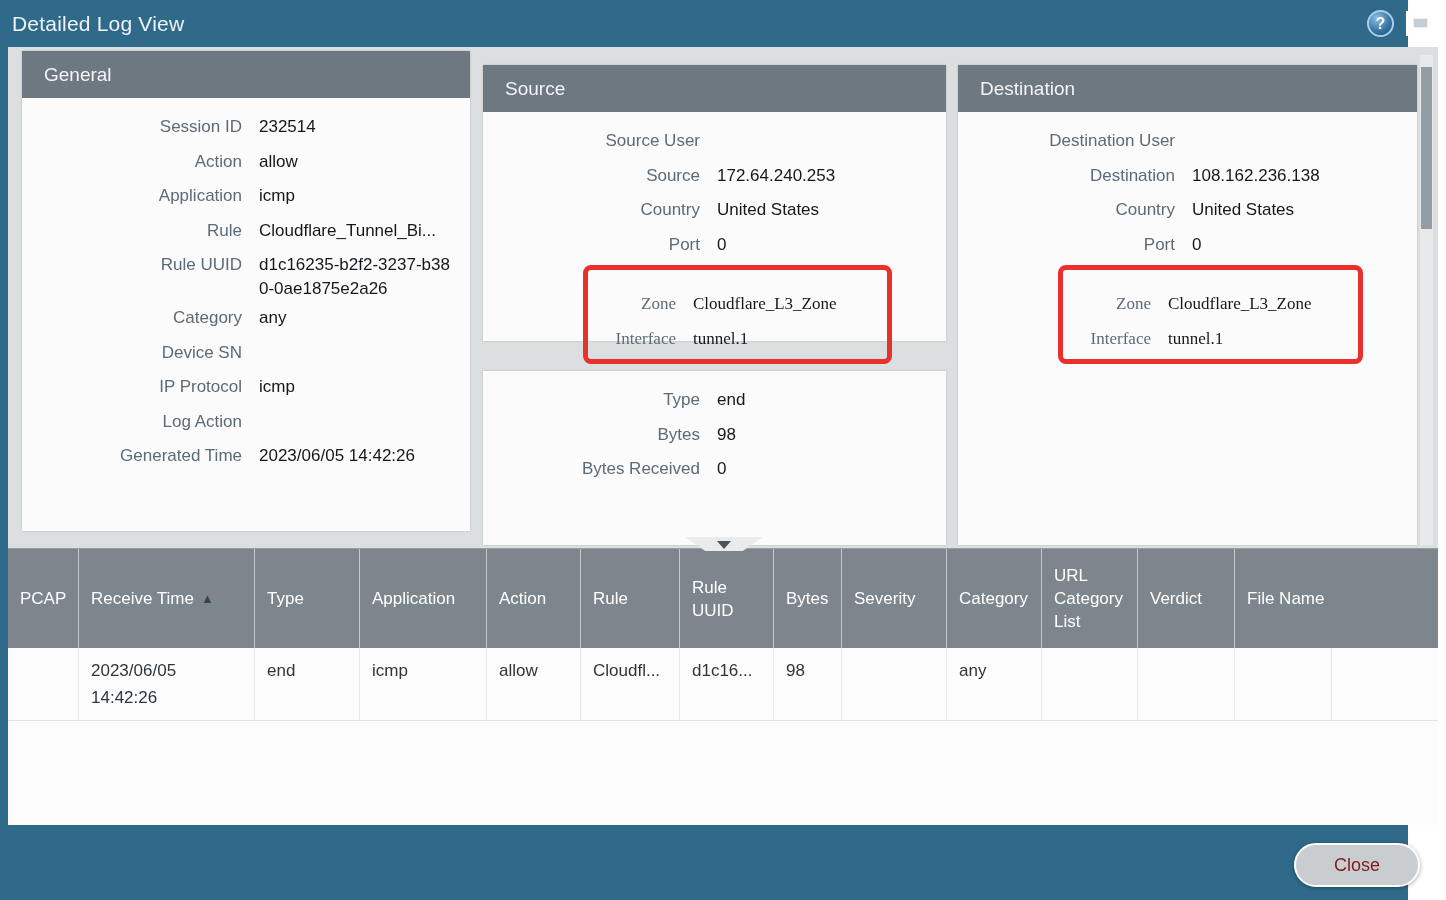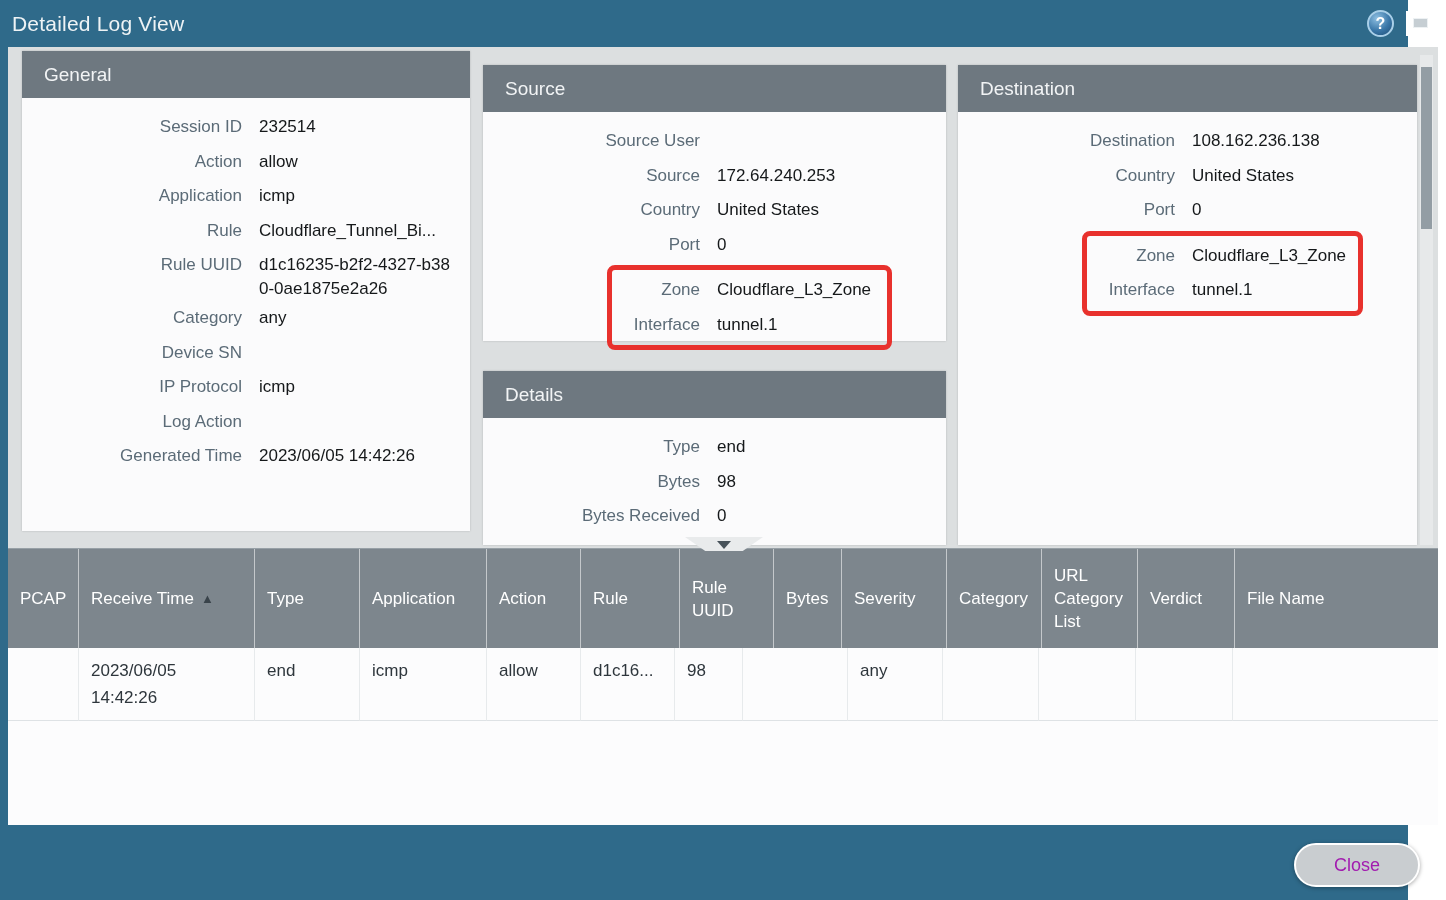--- a/index.html
+++ b/index.html
@@ -43,21 +43,21 @@
   .panel-source{left:475px;top:18px;width:463px;height:276px;--label-w:205px;}
   .panel-details{left:475px;top:324px;width:463px;height:174px;--label-w:205px;}
   .panel-details .panel-content{height:127px;}
   .panel-destination{left:950px;top:18px;width:459px;height:480px;--label-w:205px;}
 
   .field-row{display:flex;align-items:flex-start;min-height:34.5px;padding-top:5px;}
   .field-label{width:var(--label-w);text-align:right;color:var(--label);font-size:17px;line-height:24px;flex:0 0 auto;}
   .field-value{margin-left:17px;color:var(--value);font-size:17px;line-height:24px;flex:1;word-break:break-all;}
 
   .highlight-group{border:5px solid var(--red);border-radius:8px;
-    margin:3px 42px 3px 112px;padding:3px 0 3px 0;background:transparent;}
+    margin:3px 42px 3px 88px;padding:17px 0 3px 0;background:transparent;font-family:Liberation Serif, serif;}
   .highlight-group .field-label{width:calc(var(--label-w) - 117px);}
 
   
   .vscroll{position:absolute;right:5px;top:8px;width:13px;height:490px;background:#e7e9ea;}
   .vscroll-thumb{position:absolute;left:1px;top:12px;width:11px;height:162px;background:#939da4;cursor:pointer;}
 
   
   .splitter{position:absolute;left:677px;top:490px;width:78px;height:14px;background:#e9ebec;
     clip-path:polygon(0 0,100% 0,74% 100%,26% 100%);z-index:6;
     display:flex;align-items:center;justify-content:center;cursor:row-resize;}
@@ -74,21 +74,21 @@
   .sort-arrow{margin-left:7px;color:#39434a;font-size:13px;}
   .t-row{display:flex;background:#fcfcfd;}
   .t-cell{flex:0 0 auto;min-height:63px;padding:9px 8px 9px 12px;color:#2e363c;
     font-size:17px;line-height:27px;border-right:1px solid #e7eaec;border-bottom:1px solid #dee2e5;}
   .t-cell:last-child{flex:1;border-right:none;}
 
   
   .footer{position:absolute;left:0;top:825px;width:1446px;height:75px;}
   .close-button{position:absolute;right:26px;top:18px;width:126px;height:44px;
     background:#c9cdd0;border:2px solid #fff;border-radius:22px;
-    font-family:"Liberation Sans",sans-serif;font-size:18px;color:#a21caf;cursor:pointer;
+    font-family:"Liberation Sans",sans-serif;font-size:18px;color:#7f1d1d;cursor:pointer;
     box-shadow:0 1px 4px rgba(0,0,0,.35);}
 </style>
 </head>
 <body>
 
 <div class="window">
 
   <div class="titlebar">
     <span class="title">Detailed Log View</span>
     <div class="titlebar-icons">
@@ -115,21 +115,21 @@
           <div class="field-row">
             <span class="field-label">Application</span>
             <span class="field-value">icmp</span>
           </div>
           <div class="field-row">
             <span class="field-label">Rule</span>
             <span class="field-value">Cloudflare_Tunnel_Bi...</span>
           </div>
           <div class="field-row">
             <span class="field-label">Rule UUID</span>
-            <span class="field-value">d1c16235-b2f2-4327-b380-0ae1875e2a26</span>
+            <span class="field-value">d1c16235-b2f2-3237-b380-0ae1875e2a26</span>
           </div>
           <div class="field-row">
             <span class="field-label">Category</span>
             <span class="field-value">any</span>
           </div>
           <div class="field-row">
             <span class="field-label">Device SN</span>
             <span class="field-value"></span>
           </div>
           <div class="field-row">
@@ -173,40 +173,43 @@
             </div>
             <div class="field-row">
               <span class="field-label">Interface</span>
               <span class="field-value">tunnel.1</span>
             </div>
           </div>
         </div>
     </section>
 
     <section class="panel panel-details">
-      <header class="panel-header">Details</header>
       <div class="panel-content">
           <div class="field-row">
             <span class="field-label">Type</span>
             <span class="field-value">end</span>
           </div>
           <div class="field-row">
             <span class="field-label">Bytes</span>
             <span class="field-value">98</span>
           </div>
           <div class="field-row">
             <span class="field-label">Bytes Received</span>
             <span class="field-value">0</span>
           </div>
         </div>
     </section>
 
     <section class="panel panel-destination">
       <header class="panel-header">Destination</header>
       <div class="panel-content">
+          <div class="field-row">
+            <span class="field-label">Destination User</span>
+            <span class="field-value"></span>
+          </div>
           <div class="field-row">
             <span class="field-label">Destination</span>
             <span class="field-value">108.162.236.138</span>
           </div>
           <div class="field-row">
             <span class="field-label">Country</span>
             <span class="field-value">United States</span>
           </div>
           <div class="field-row">
             <span class="field-label">Port</span>
@@ -276,20 +279,21 @@
             <span>File Name</span>
           </div>
         </div>
       <div id="table-body">
           <div class="t-row">
             <div class="t-cell" style="width: 71px;"></div>
             <div class="t-cell" style="width: 176px;">2023/06/05 14:42:26</div>
             <div class="t-cell" style="width: 105px;">end</div>
             <div class="t-cell" style="width: 127px;">icmp</div>
             <div class="t-cell" style="width: 94px;">allow</div>
+            <div class="t-cell" style="width: 99px;">Cloudfl...</div>
             <div class="t-cell" style="width: 94px;">d1c16...</div>
             <div class="t-cell" style="width: 68px;">98</div>
             <div class="t-cell" style="width: 105px;"></div>
             <div class="t-cell" style="width: 95px;">any</div>
             <div class="t-cell" style="width: 96px;"></div>
             <div class="t-cell" style="width: 97px;"></div>
             <div class="t-cell" style="width: 97px;"></div>
             <div class="t-cell" style="width: 104px;"></div>
           </div>
         </div>

